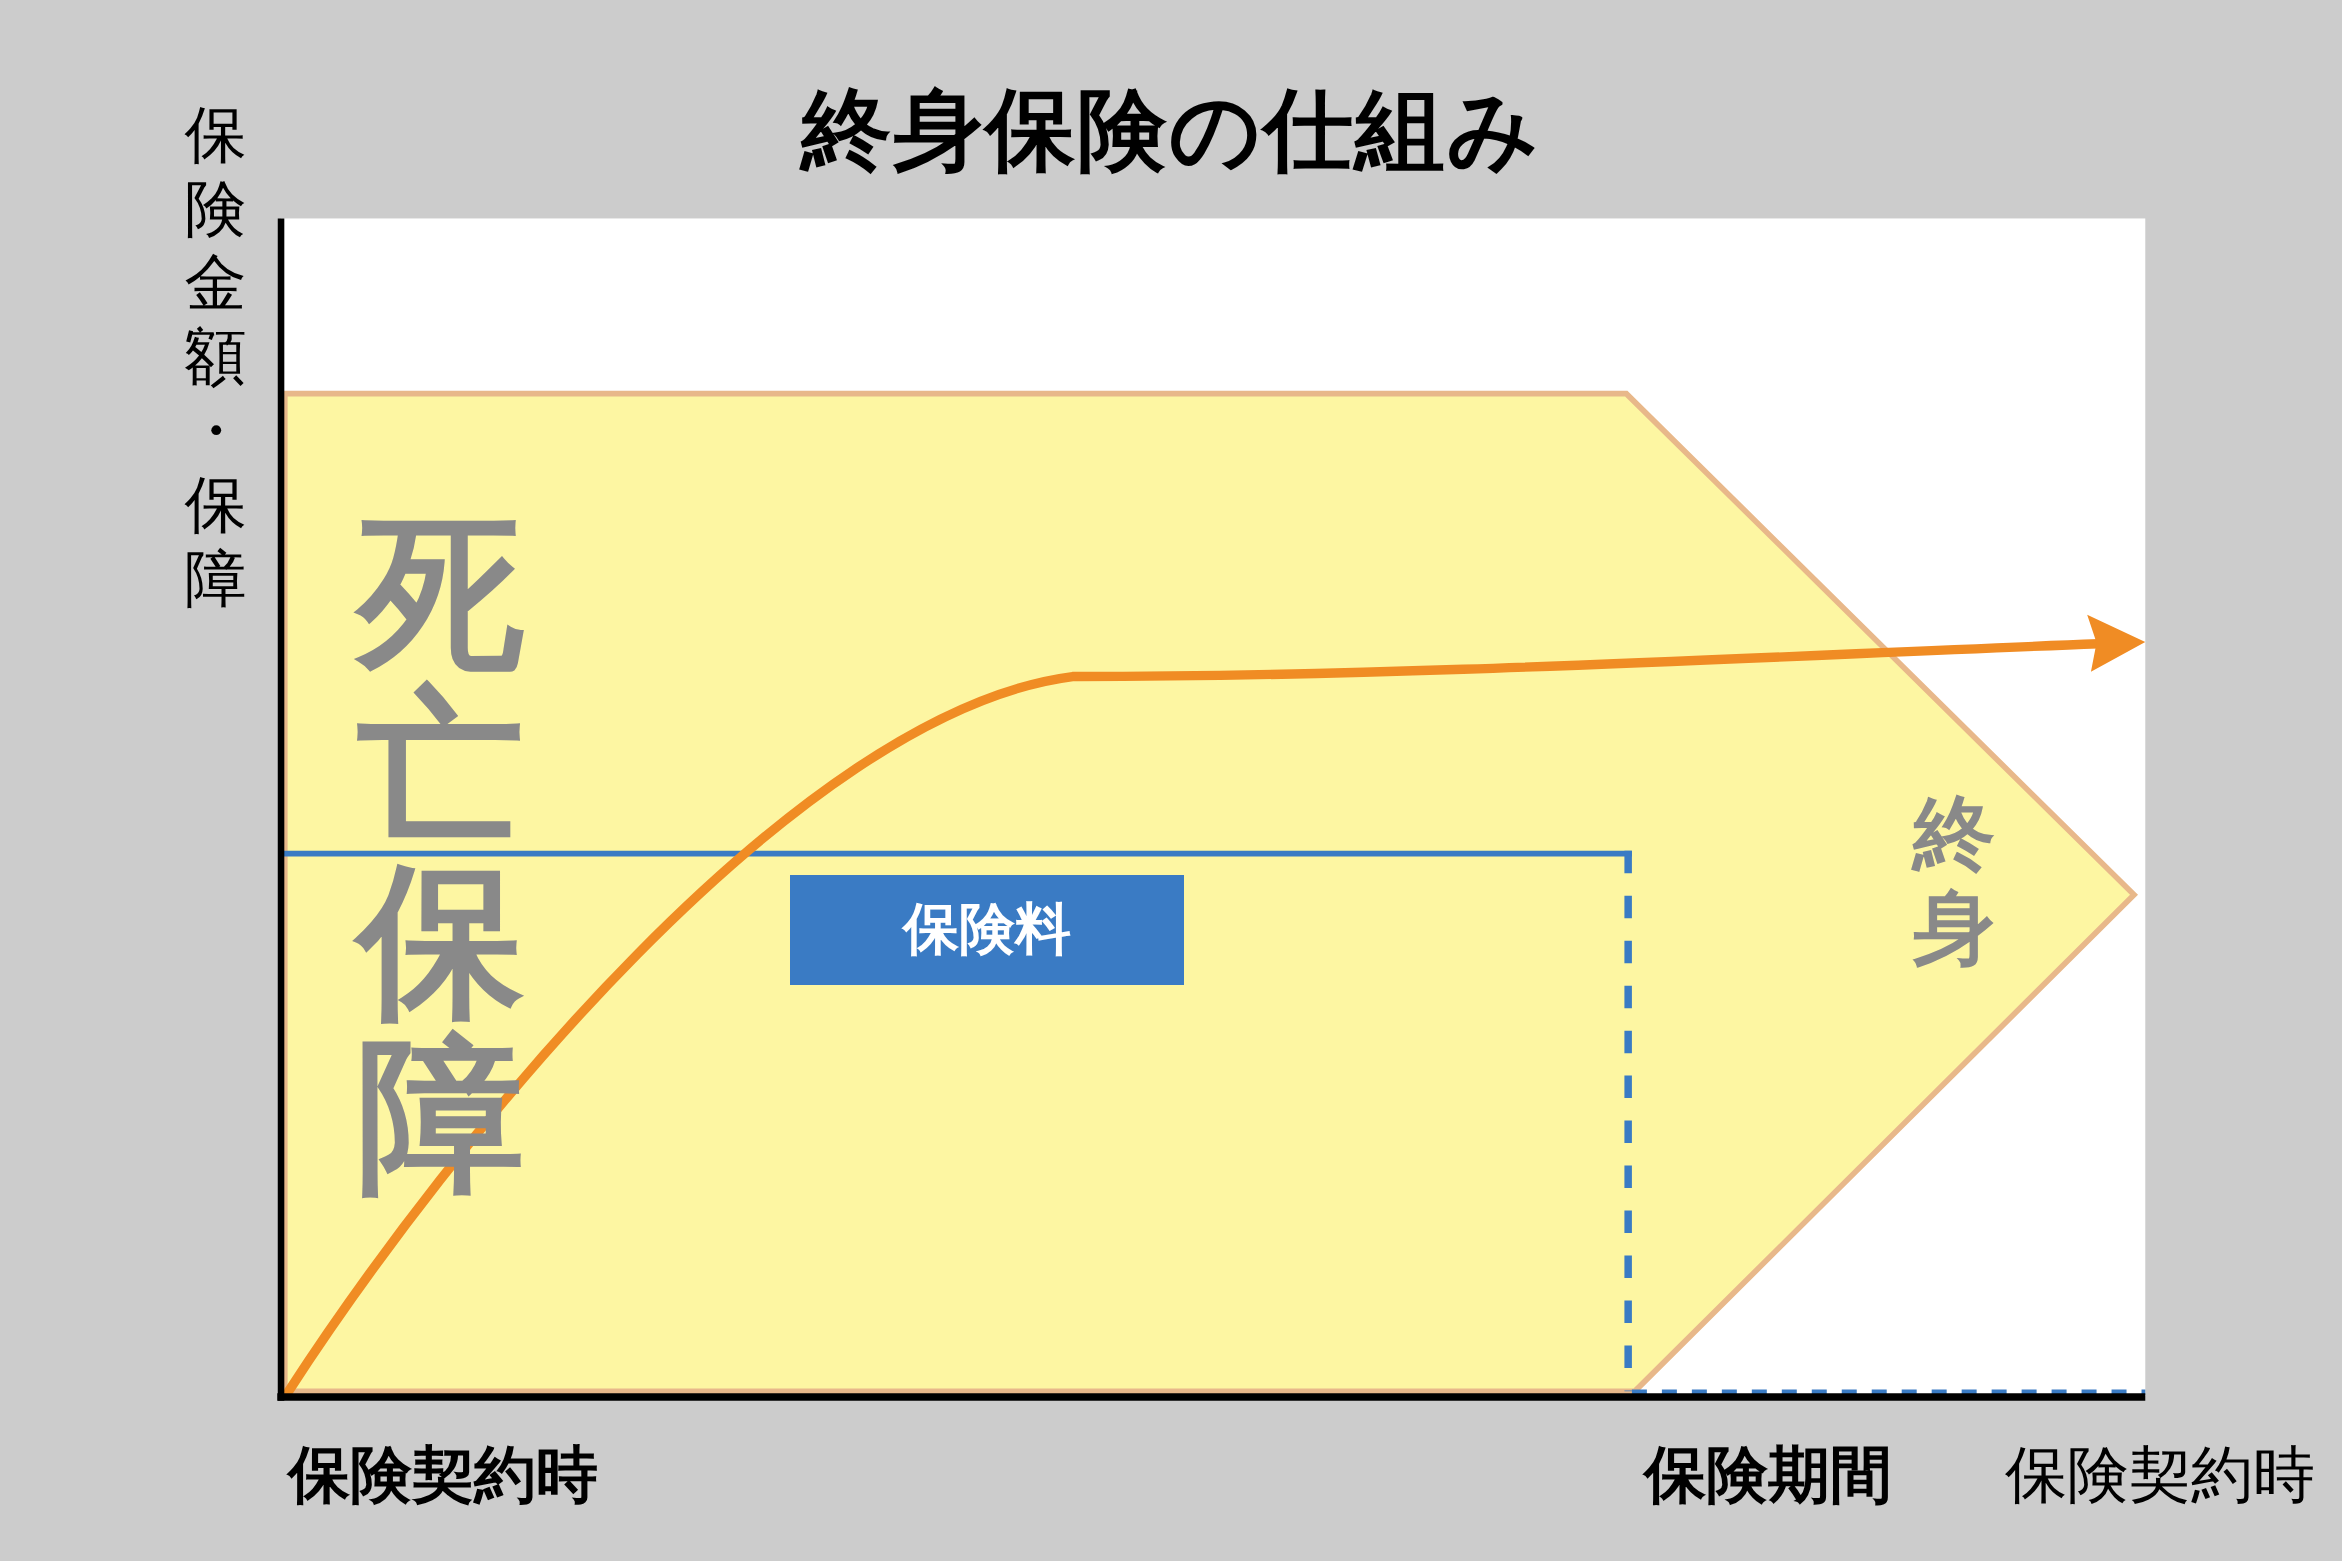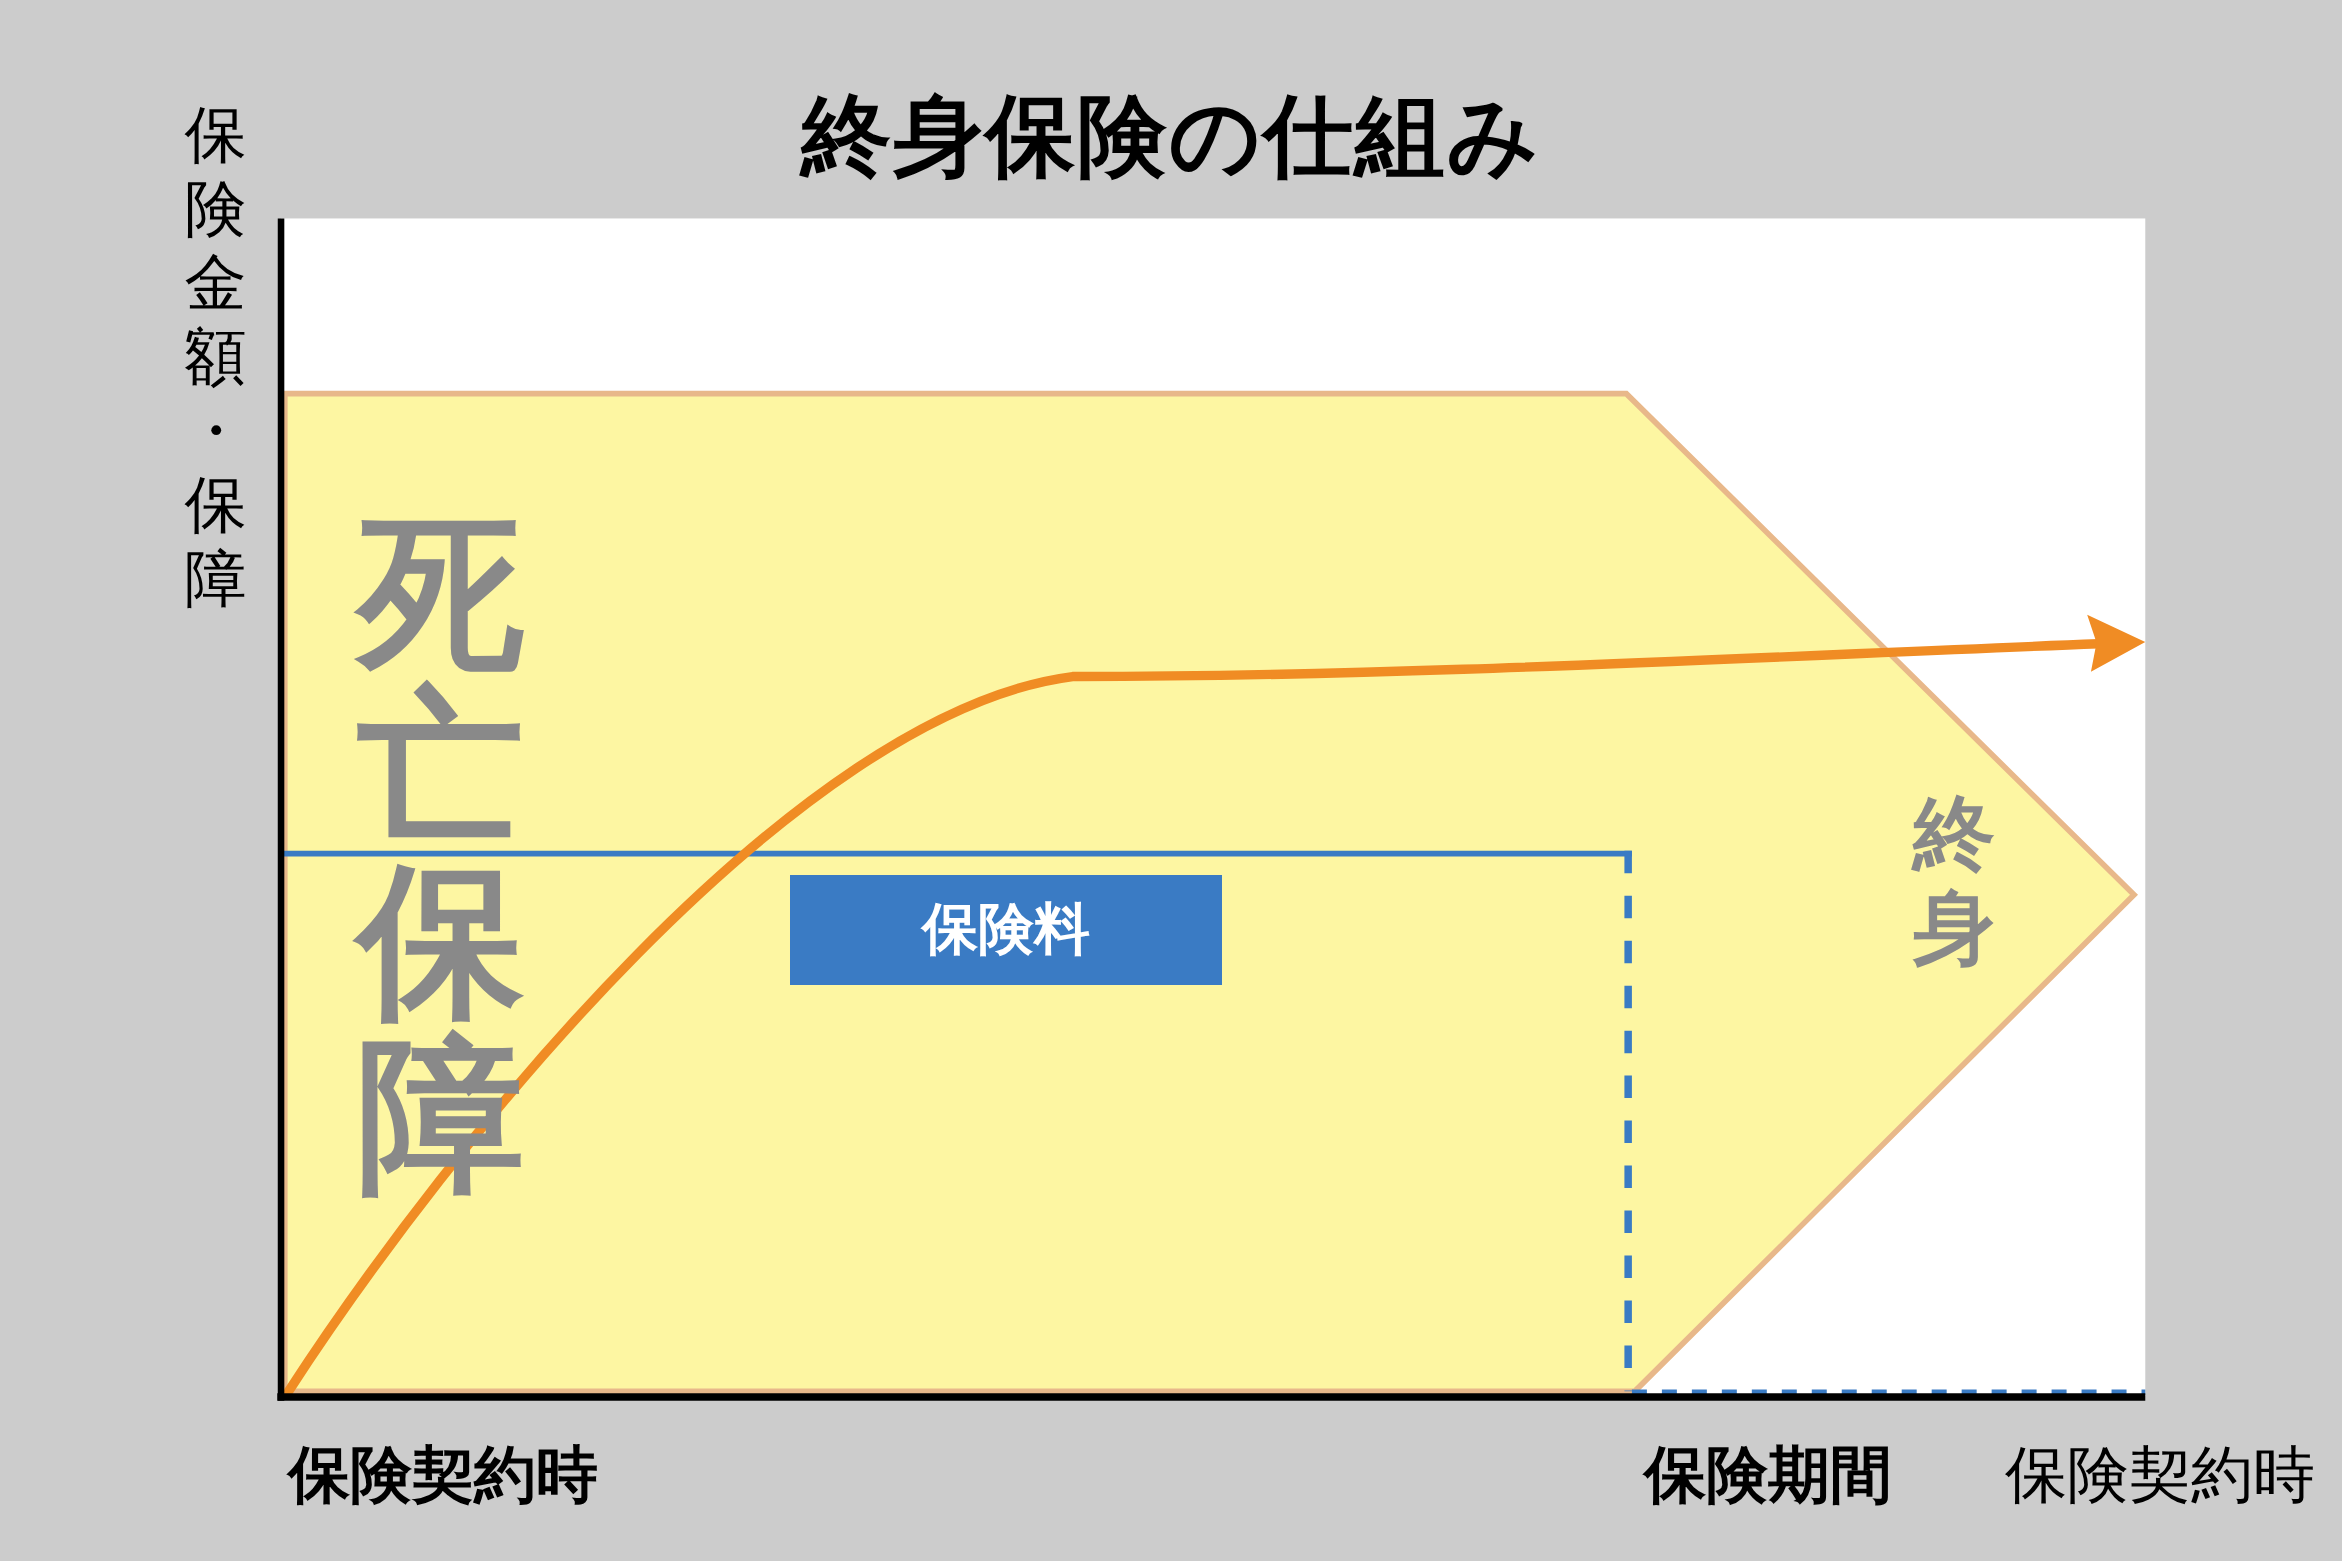--- a/index.html
+++ b/index.html
@@ -2,42 +2,42 @@
 <html style="font-size:15px"><head>
 <meta charset="utf-8">
 <style>
   html, body { margin: 0; padding: 0; }
   body {
     width: 2342px; height: 1562px; background: #cccccc;
     position: relative; overflow: hidden;
     font-family: "DejaVu Sans", "Liberation Sans", sans-serif;
   }
   .title {
-    position: absolute; left: 0; top: 76px; width: 2342px; text-align: center;
+    position: absolute; left: 0; top: 70px; width: 2342px; text-align: center;
     font-size: 90px; font-weight: bold; color: #000; letter-spacing: 1.9px;
   }
   .ylabel {
     position: absolute; left: 178px; top: 98px; width: 75px;
     font-size: 62px; color: #000; line-height: 74px; text-align: center;
   }
   .ylabel span { display: block; }
   svg.diagram { position: absolute; left: 0; top: 0; }
   .xlabel { position: absolute; font-size: 62px; color: #000; white-space: nowrap; }
   .xlabel.bold { font-weight: bold; }
   .death-label {
     position: absolute; left: 347px; top: 506px; width: 187px;
     font-size: 167px; font-weight: bold; color: #898989; line-height: 174px; text-align: center;
   }
   .death-label span, .lifelong-label span { display: block; }
   .lifelong-label {
     position: absolute; left: 1907px; top: 787px; width: 94px;
     font-size: 82px; font-weight: bold; color: #898989; line-height: 94px; text-align: center;
   }
   .premium-box {
-    position: absolute; left: 790px; top: 875px; width: 432px; height: 110px;
+    position: absolute; left: 790px; top: 875px; width: 394px; height: 110px;
     background: #3a7bc4; color: #fff; font-size: 56px; font-weight: bold;
     display: flex; align-items: center; justify-content: center;
   }
 </style>
 </head>
 <body>
 
 <div class="title">終身保険の仕組み</div>
 
 <div class="ylabel">

